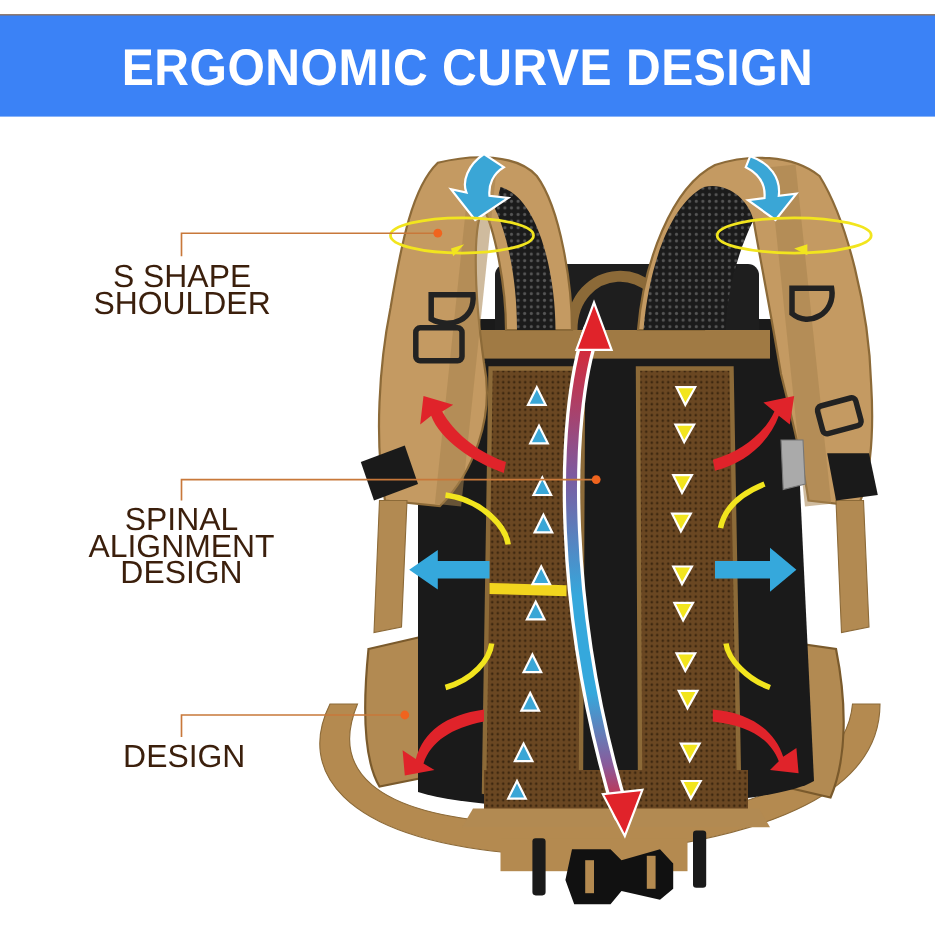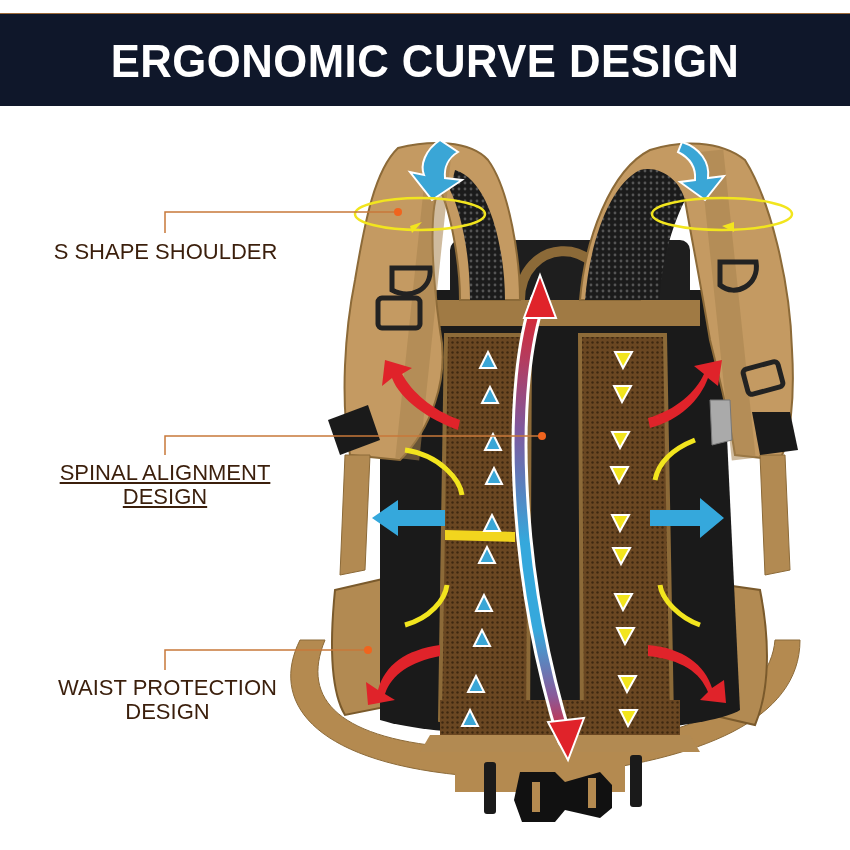--- a/index.html
+++ b/index.html
@@ -1,19 +1,19 @@
 <!DOCTYPE html>
 <html><head>
 <meta charset="utf-8">
 <style>
   html, body { margin:0; padding:0; background:#ffffff; }
   body { width:850px; height:850px; position:relative; overflow:hidden; font-family:"Liberation Sans", sans-serif; }
-  .banner { position:absolute; left:0; top:13px; width:850px; height:92px; background:#0f172a; border-top:1px solid #9c6a3a; display:flex; align-items:center; justify-content:center; }
+  .banner { position:absolute; left:0; top:13px; width:850px; height:92px; background:#3b82f6; border-top:1px solid #9c6a3a; display:flex; align-items:center; justify-content:center; }
   .banner-title { color:#ffffff; font-family:"Liberation Sans", sans-serif; font-weight:bold; font-size:47px; letter-spacing:0.5px; transform:scaleX(0.93); white-space:nowrap; }
-  .callout-label { position:absolute; color:#3b1f0c; font-size:22px; line-height:24px; text-align:center; font-family:"Liberation Sans", sans-serif; }
+  .callout-label { position:absolute; color:#3b1f0c; font-size:29px; line-height:24px; text-align:center; font-family:"Liberation Sans", sans-serif; }
   .stage { position:absolute; left:0; top:0; width:850px; height:850px; }
 </style>
 </head>
 <body>
 
 <div class="banner">
   <span class="banner-title">ERGONOMIC CURVE DESIGN</span>
 </div>
 
 <svg class="stage" viewBox="0 0 850 850" width="850" height="850" xmlns="http://www.w3.org/2000/svg">
@@ -159,20 +159,19 @@
   <circle cx="542" cy="436" r="4" fill="#f0641e"></circle>
   <g stroke="#c8783a" stroke-width="1.5" fill="none">
     <polyline points="165,670 165,650 365,650"></polyline>
   </g>
   <circle cx="368" cy="650" r="4" fill="#f0641e"></circle>
 </svg>
 
 <div class="callout-label" style="left:38px; top:240px; width:255px;">
   <div>S SHAPE SHOULDER</div>
 </div>
-<div class="callout-label" style="left:45px; top:461px; width:240px;text-decoration:underline;">
+<div class="callout-label" style="left:45px; top:461px; width:240px;">
   <div>SPINAL ALIGNMENT</div>
   <div>DESIGN</div>
 </div>
 <div class="callout-label" style="left:40px; top:676px; width:255px;">
-  <div>WAIST PROTECTION</div>
   <div>DESIGN</div>
 </div>
 
 </body></html>

